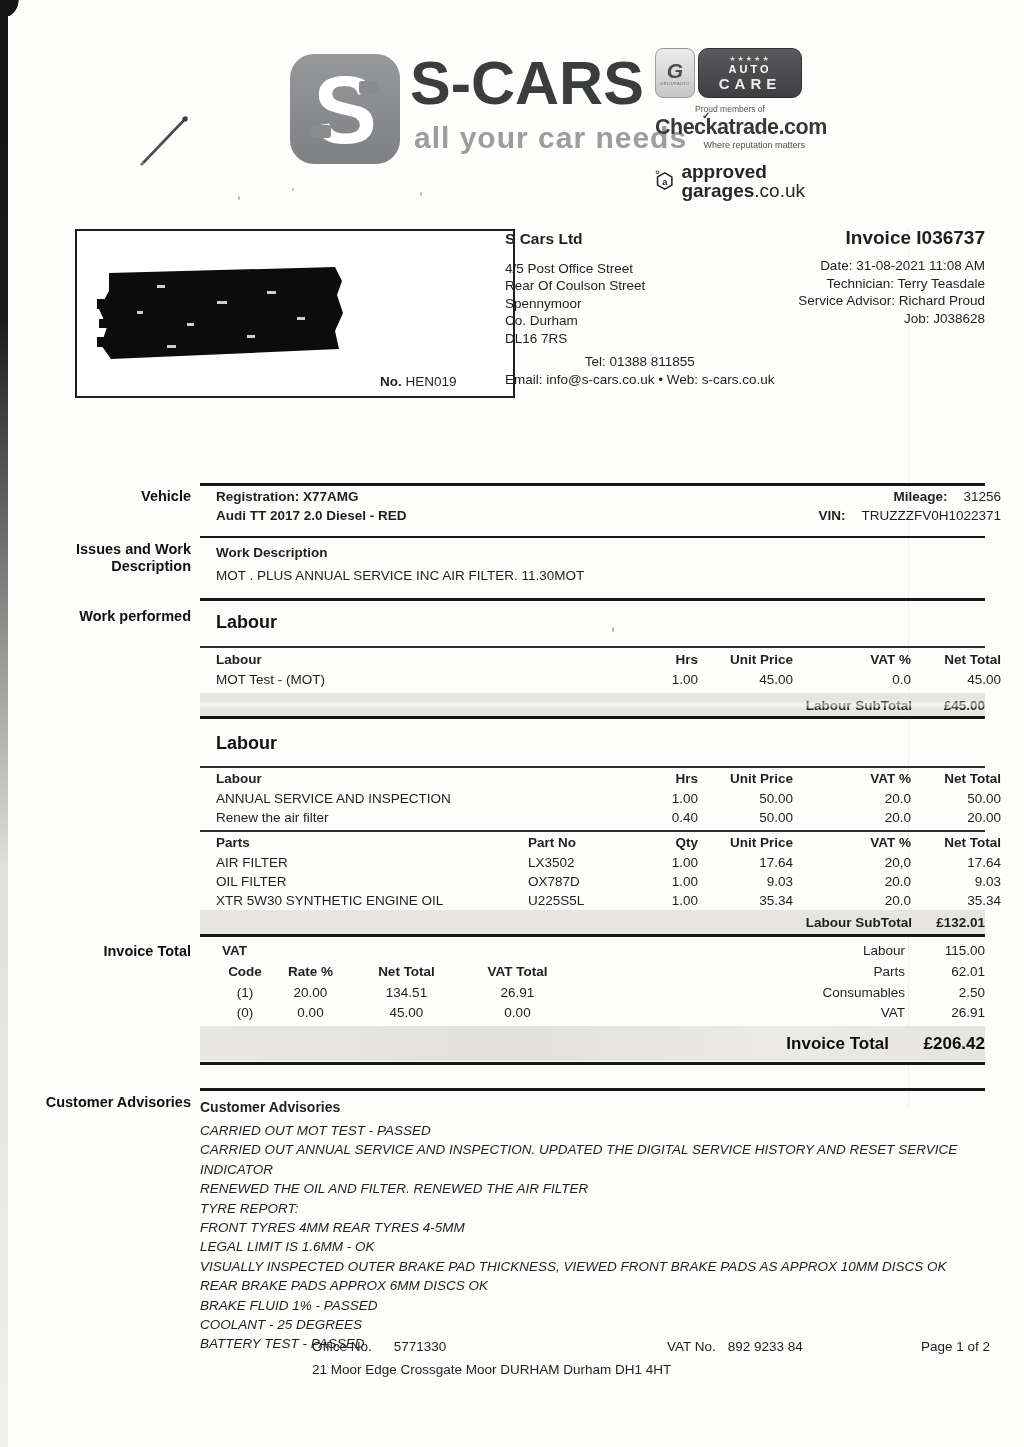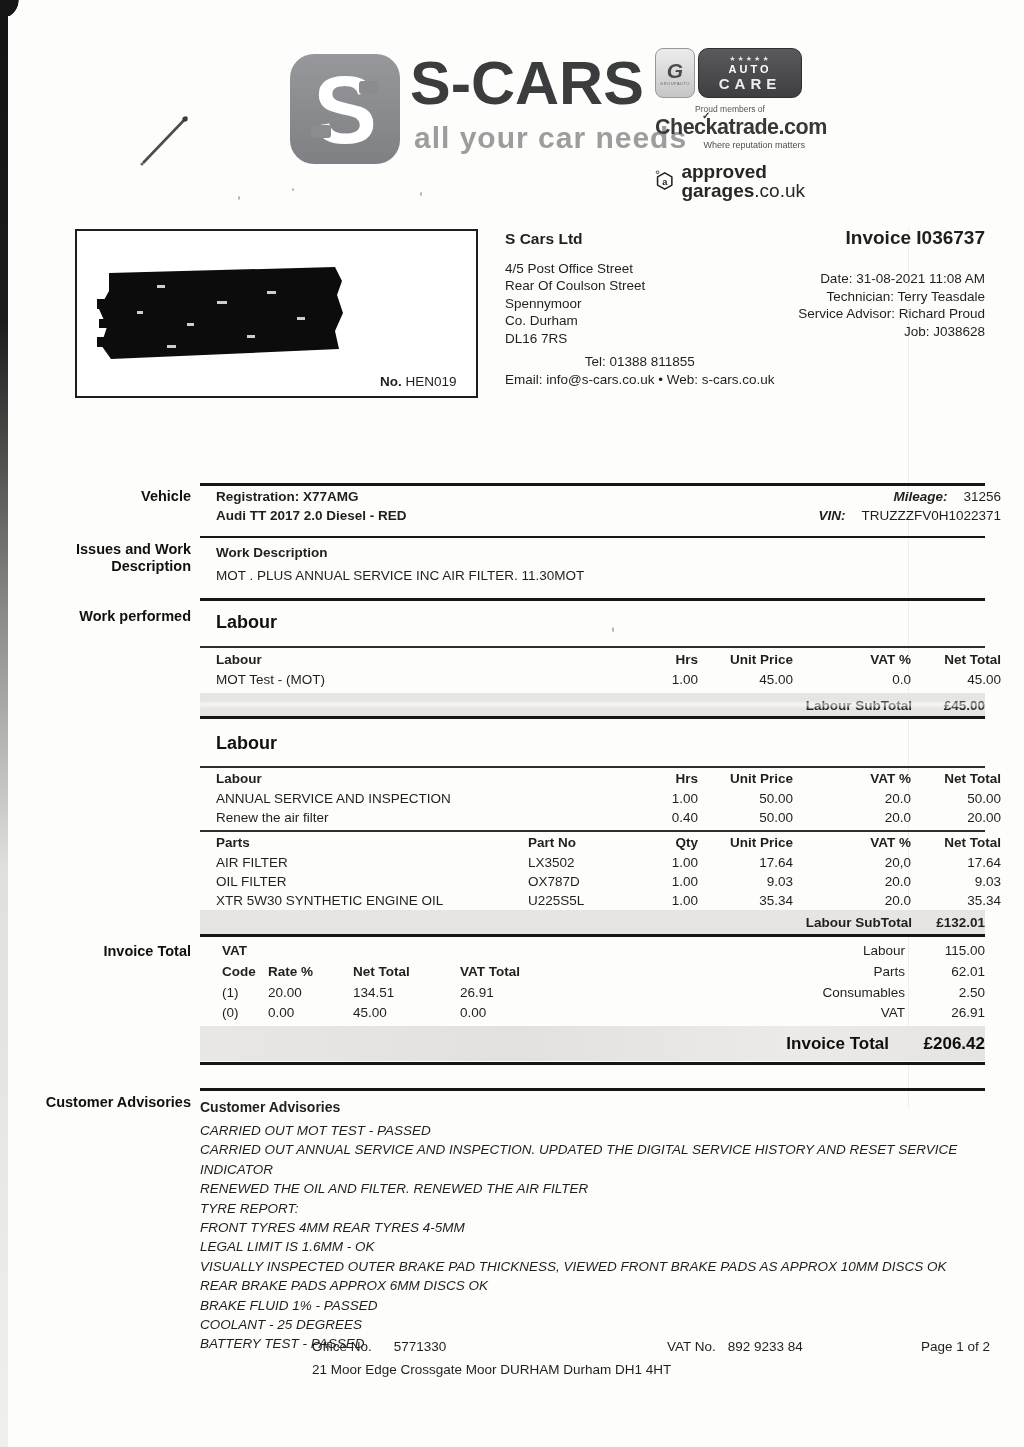--- a/index.html
+++ b/index.html
@@ -38,60 +38,60 @@
   .care-care { font-size:15px; font-weight:bold; letter-spacing:5px; color:#ededed; line-height:15px; }
   .proud { margin-top:6px; text-align:center; font-size:8.5px; color:#555; }
   .checkatrade { position:relative; margin-top:1px; font-size:21.5px; font-weight:600; color:#383838; letter-spacing:-0.5px; white-space:nowrap; }
   .checkmark { position:absolute; left:47px; top:-5px; font-size:10px; color:#333; }
   .where { margin-top:0px; text-align:right; font-size:9px; color:#4f4f4f; }
   .appg { margin-top:11px; display:flex; align-items:center; gap:7px; }
   .appg-text { font-size:19px; line-height:19px; color:#262626; }
   .appg-text .rest { font-weight:normal; }
 
   
-  .cust-box { position:absolute; left:75px; top:229px; width:403px; height:169px; border:2px solid #1e1e1e; background:#fff; }
+  .cust-box { position:absolute; left:75px; top:229px; width:440px; height:169px; border:2px solid #1e1e1e; background:#fff; }
   .cust-no { position:absolute; left:303px; top:143px; font-size:13.5px; }
 
   
   .company { position:absolute; left:505px; top:230px; font-size:13.5px; line-height:17.5px; }
   .company .name { font-size:15.5px; font-weight:bold; margin-bottom:12px; }
   .company .contact { margin-top:6px;text-align:center; }
   .inv-block { position:absolute; right:39px; top:229px; text-align:right; font-size:13.5px; line-height:17.4px; }
-  .inv-block .title { font-size:19px; font-weight:bold; margin-bottom:24px; }
+  .inv-block .title { font-size:19px; font-weight:bold; margin-bottom:11px; }
 
   
   .sec-lbl { position:absolute; left:36px; width:155px; text-align:right; font-weight:bold; font-size:14.5px; color:#101010; line-height:17px; }
   .rule { position:absolute; left:200px; width:785px; background:#161616; }
   .rule2 { height:2px; } .rule3 { height:3px; }
   .rule-thin { height:1.5px; background:#2e2e2e; }
 
   
   .content { position:absolute; left:200px; width:785px;margin-left:16px; }
   .row-split { display:flex; justify-content:space-between; font-size:13.5px; }
-  .kv b { margin-right:16px;font-style:italic; }
+  .kv b { margin-right:16px; }
   .h-labour { font-size:18px; font-weight:bold; color:#111; }
 
   
   .grid-l { display:grid; grid-template-columns:407px 75px 95px 118px 90px; font-size:13.5px; }
   .grid-p { display:grid; grid-template-columns:312px 95px 75px 95px 118px 90px; font-size:13.5px; }
   .grid-l > div, .grid-p > div { white-space:nowrap; }
   .cr { text-align:right; }
   .th { font-weight:bold; }
   .subbar { position:absolute; left:200px; width:785px; height:24px;
     background:linear-gradient(90deg,#e9e8e4,#e2e1dd 35%,#edecе8 65%,#e4e3df);
     background-color:#e6e5e1;
     display:flex; align-items:center; justify-content:flex-end; font-size:13.5px; }
   .subbar .sl { font-weight:bold; }
   .subbar .sv { width:73px; text-align:right; font-weight:bold; }
   .smudge { position:absolute; left:0; top:9px; width:100%; height:5px; background:rgba(255,255,255,.55); filter:blur(1px); }
 
   
   .vat-grid { position:absolute; left:222px; width:355px; display:grid;
     grid-template-columns:46px 85px 107px 115px; font-size:13.5px; line-height:20.8px; }
-  .vat-grid > div { text-align:left; }
+  .vat-grid > div { text-align:center; }
   .sum-grid { position:absolute; right:39px; width:250px; display:grid;
     grid-template-columns:1fr 80px; font-size:13.5px; line-height:20.8px; }
   .sum-grid > div { text-align:right; }
   .totalbar { position:absolute; left:200px; width:785px; height:35px;
     background:linear-gradient(90deg,#e8e7e3,#e2e1dd 40%,#eceae6 75%,#e5e4e0);
     display:flex; align-items:center; justify-content:flex-end; font-size:17px; font-weight:bold; color:#0e0e0e; }
   .totalbar .tv { width:96px; text-align:right; }
 
   
   .adv { position:absolute; left:200px; top:1121px; width:800px; font-size:13.5px; line-height:19.4px;font-style:italic; }

